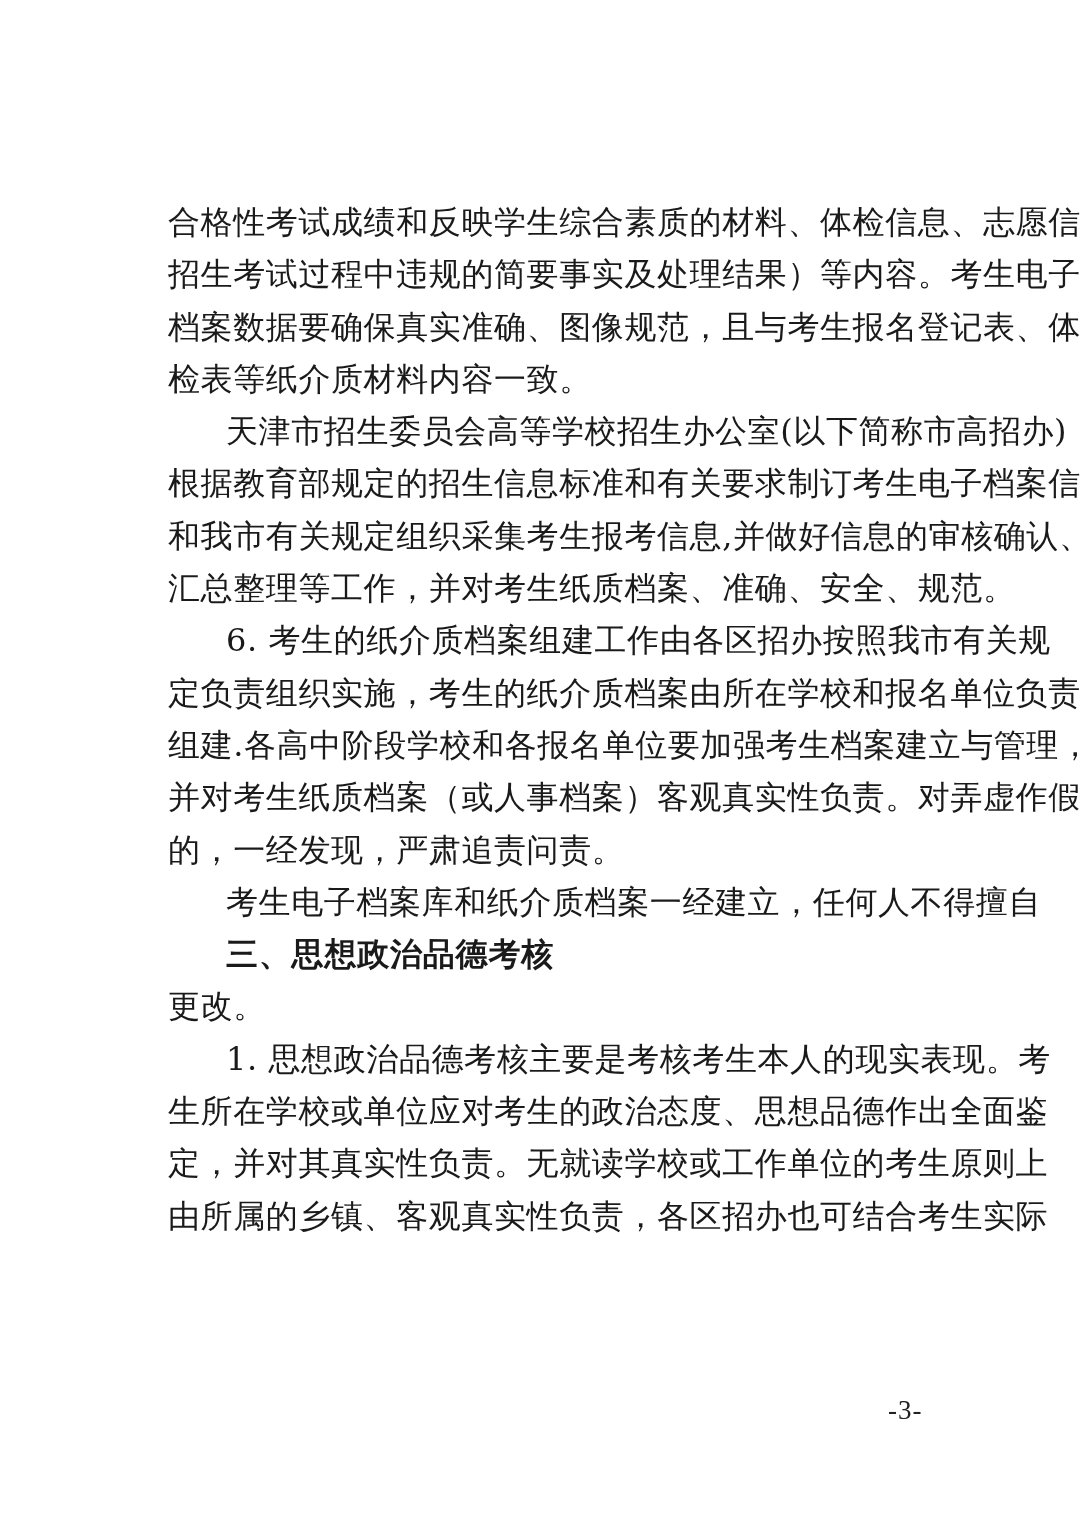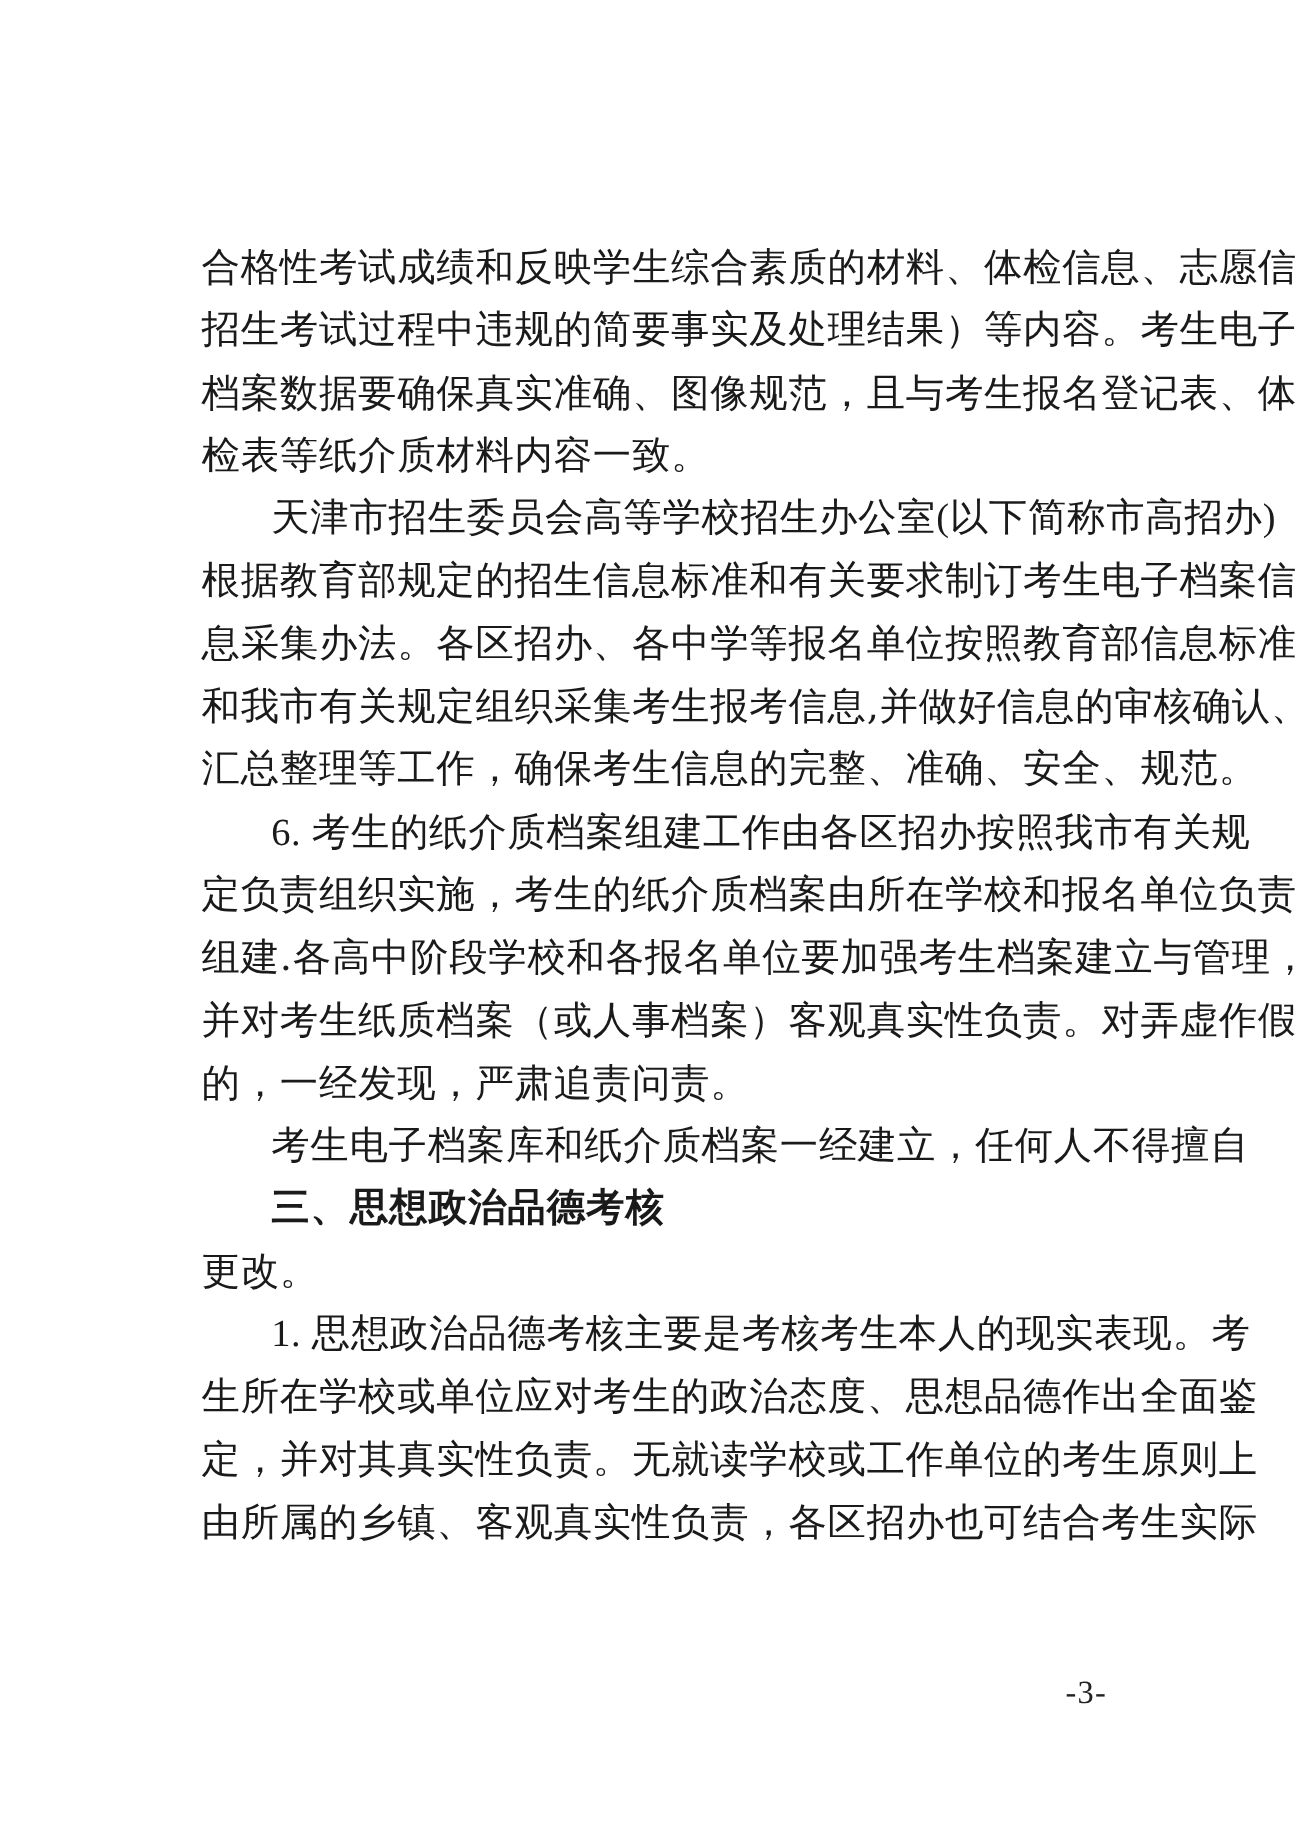--- a/index.html
+++ b/index.html
@@ -29,21 +29,20 @@
       letter-spacing: 0.6px;
       text-align: justify;
       text-align-last: justify;
       overflow: visible;
     }
     .line.last {
       text-align-last: left;
     }
     .line.indent {
       padding-left: 58px;
-      font-family: Liberation Serif, serif;
     }
     .heading {
       font-family: "DejaVu Sans", "Liberation Sans", sans-serif;
       font-weight: bold;
       text-align-last: left;
       letter-spacing: 0.8px;
     }
     .page-number {
       position: absolute;
       left: 888px;
@@ -58,23 +57,22 @@
 <body>
 
 <div class="page">
   <div class="line">合格性考试成绩和反映学生综合素质的材料、体检信息、志愿信</div>
   <div class="line">招生考试过程中违规的简要事实及处理结果）等内容。考生电子</div>
   <div class="line">档案数据要确保真实准确、图像规范，且与考生报名登记表、体</div>
   <div class="line last">检表等纸介质材料内容一致。</div>
 
   <div class="line indent">天津市招生委员会高等学校招生办公室(以下简称市高招办)</div>
   <div class="line">根据教育部规定的招生信息标准和有关要求制订考生电子档案信</div>
-  <div class="line">息采集办法。各区招办、各中学等报名单位按照教育部信息标准</div>
   <div class="line">和我市有关规定组织采集考生报考信息,并做好信息的审核确认、</div>
-  <div class="line last">汇总整理等工作，确保考生信息的完整、准确、安全、规范。</div>
+  <div class="line last">汇总整理等工作，并对考生纸质档案、准确、安全、规范。</div>
 
   <div class="line indent">6. 考生的纸介质档案组建工作由各区招办按照我市有关规</div>
   <div class="line">定负责组织实施，考生的纸介质档案由所在学校和报名单位负责</div>
   <div class="line">组建.各高中阶段学校和各报名单位要加强考生档案建立与管理，</div>
   <div class="line">并对考生纸质档案（或人事档案）客观真实性负责。对弄虚作假</div>
   <div class="line last">的，一经发现，严肃追责问责。</div>
 
   <div class="line indent">考生电子档案库和纸介质档案一经建立，任何人不得擅自</div>
   <div class="line indent heading">三、思想政治品德考核</div>
 

